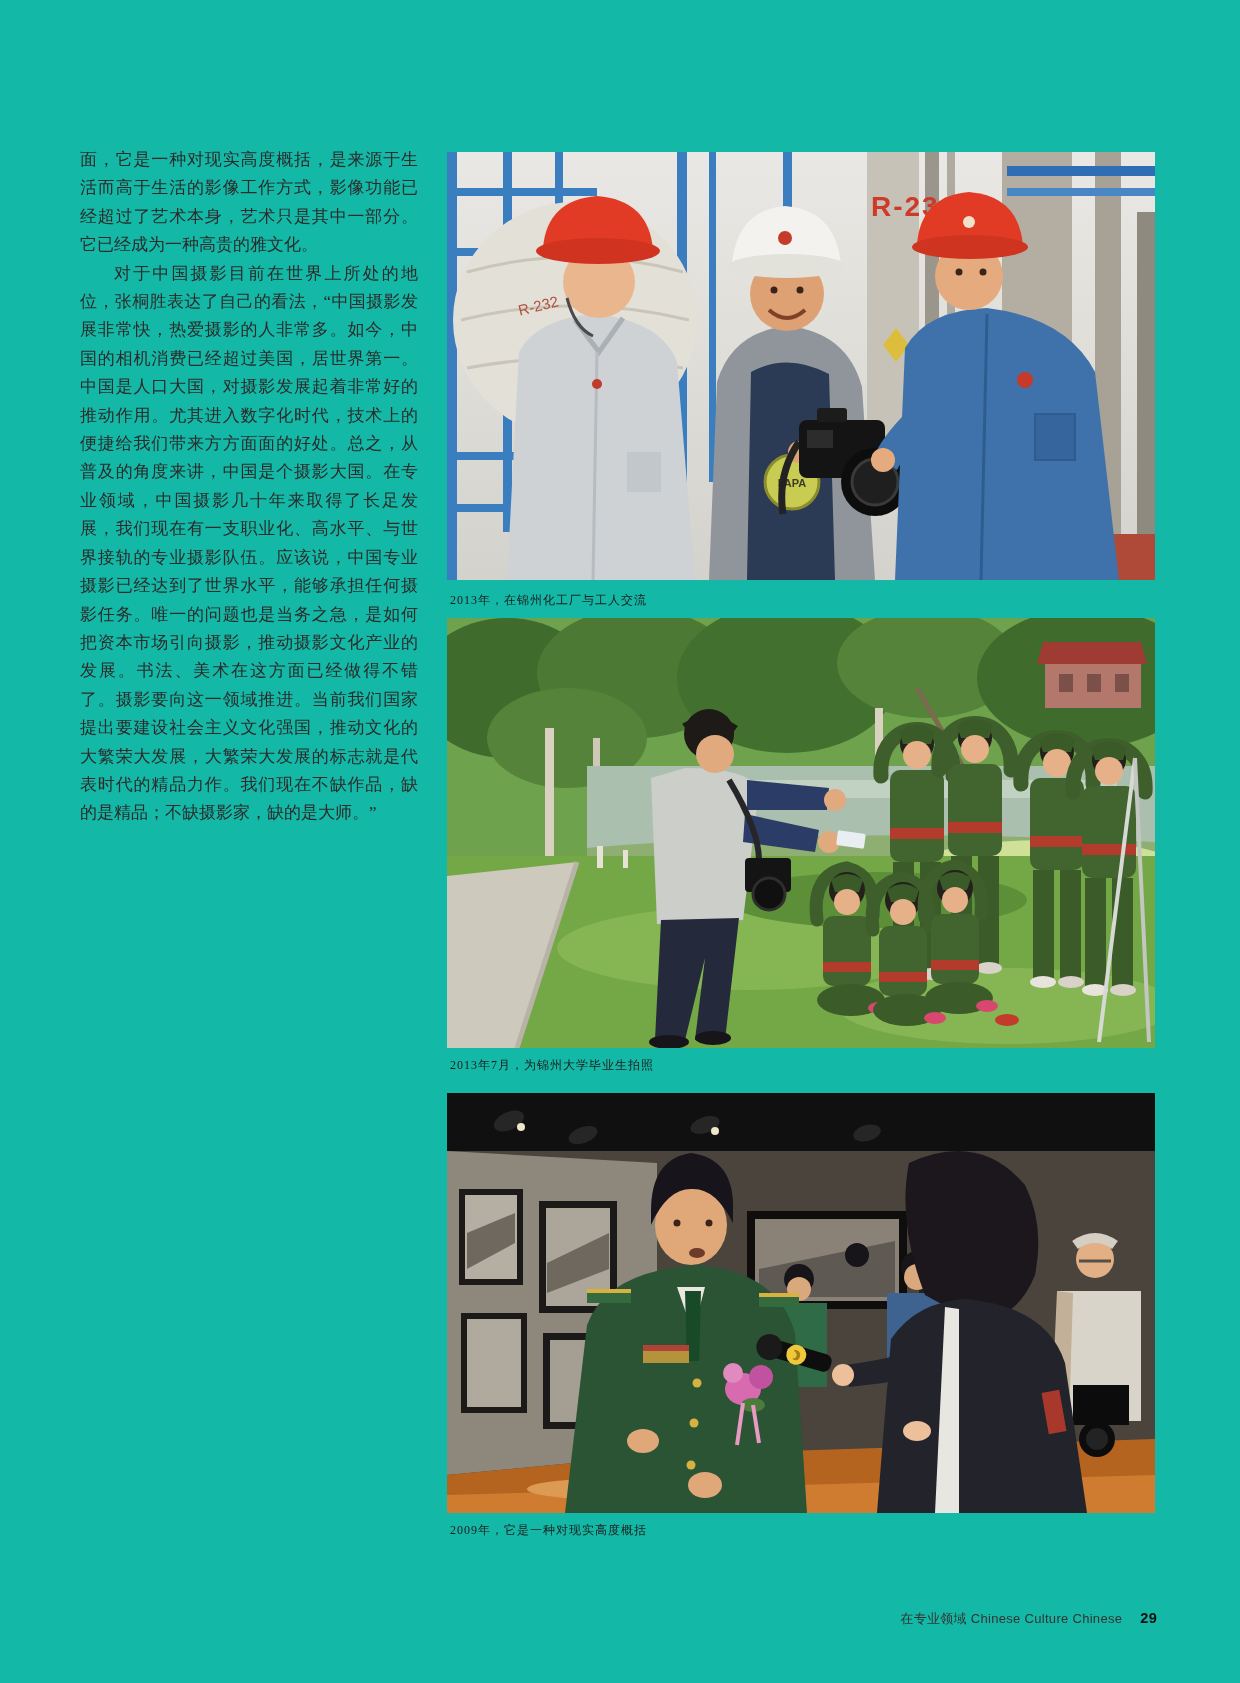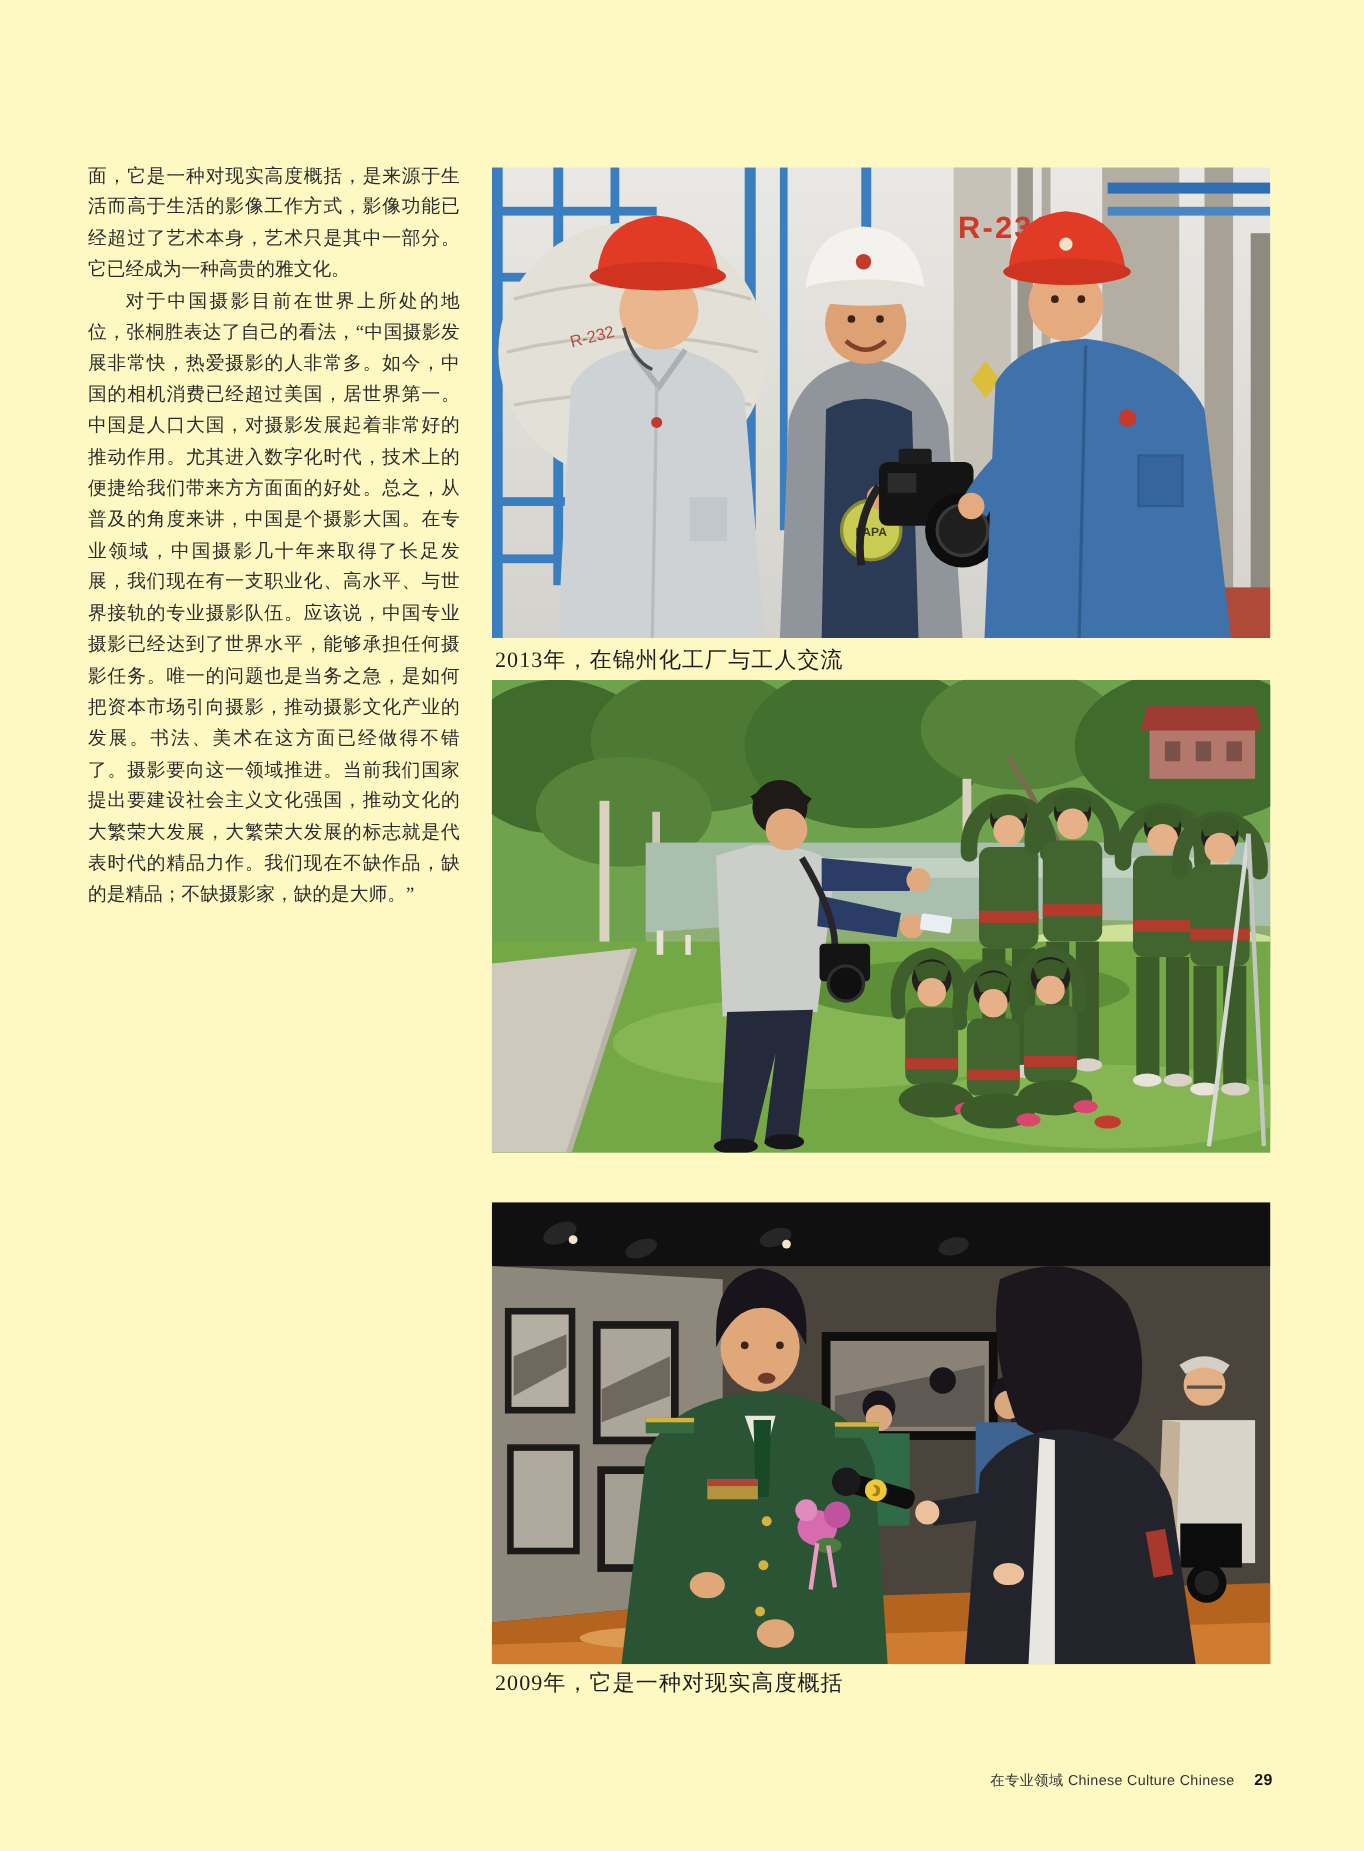--- a/index.html
+++ b/index.html
@@ -1,38 +1,38 @@
 <!DOCTYPE html>
 <html><head>
 <meta charset="utf-8">
 <style>
   html,body{margin:0;padding:0;background:#ffffff;}
   .page{
     position:relative;
     width:1240px;height:1683px;
-    background:#fef9c3;
+    background:#14b8a6;
     overflow:hidden;
     font-family:"Liberation Serif","DejaVu Serif",serif;
   }
   .text-column{
     position:absolute;left:80px;top:146px;width:338px;
     font-size:17px;line-height:28.4px;color:#2b2b2b;
     text-align:justify;text-justify:inter-ideograph;
   }
   .text-column p{margin:0;}
   .text-column p.indent{text-indent:2em;}
   figure{margin:0;padding:0;}
   .photo{position:absolute;left:447px;width:708px;overflow:hidden;}
   .photo svg{display:block;}
   .photo-1{top:152px;height:428px;}
   .photo-2{top:618px;height:430px;}
   .photo-3{top:1093px;height:420px;}
   .caption{
     position:absolute;left:450px;width:705px;
-    font-size:20px;line-height:18px;color:#1d1d1d;
+    font-size:12px;line-height:18px;color:#1d1d1d;
     letter-spacing:1px;
     font-family:"Liberation Serif","DejaVu Serif",serif;
   }
   .cap-1{top:591px;}
   .cap-2{top:1056px;}
   .cap-3{top:1521px;}
   .footer{
     position:absolute;top:1610px;right:83px;
     font-family:"Liberation Sans","DejaVu Sans",sans-serif;
     font-size:13px;color:#333333;letter-spacing:0.3px;
@@ -226,20 +226,21 @@
         <use href="#gkneel" x="56" y="10"></use>
         <use href="#gkneel" x="108" y="-2"></use>
         <ellipse cx="560" cy="402" rx="12" ry="6" fill="#c23b2b"></ellipse>
       </g>
       <g>
         <line x1="688" y1="140" x2="652" y2="424" stroke="#d6d9d4" stroke-width="4"></line>
         <line x1="688" y1="140" x2="702" y2="424" stroke="#c3c6c1" stroke-width="4"></line>
       </g>
     </svg>
   </figure>
+  <div class="caption cap-2">2013年7月，为锦州大学毕业生拍照</div>
 
   <figure class="photo photo-3">
     <svg width="708" height="420" viewBox="0 0 708 420" xmlns="http://www.w3.org/2000/svg">
       <rect width="708" height="420" fill="#4a443d"></rect>
       <rect width="708" height="58" fill="#111010"></rect>
       <g fill="#262626">
         <ellipse cx="62" cy="28" rx="16" ry="9" transform="rotate(-24 62 28)"></ellipse>
         <ellipse cx="136" cy="42" rx="15" ry="8" transform="rotate(-20 136 42)"></ellipse>
         <ellipse cx="258" cy="32" rx="15" ry="8" transform="rotate(-18 258 32)"></ellipse>
         <ellipse cx="420" cy="40" rx="14" ry="8" transform="rotate(-14 420 40)"></ellipse>

